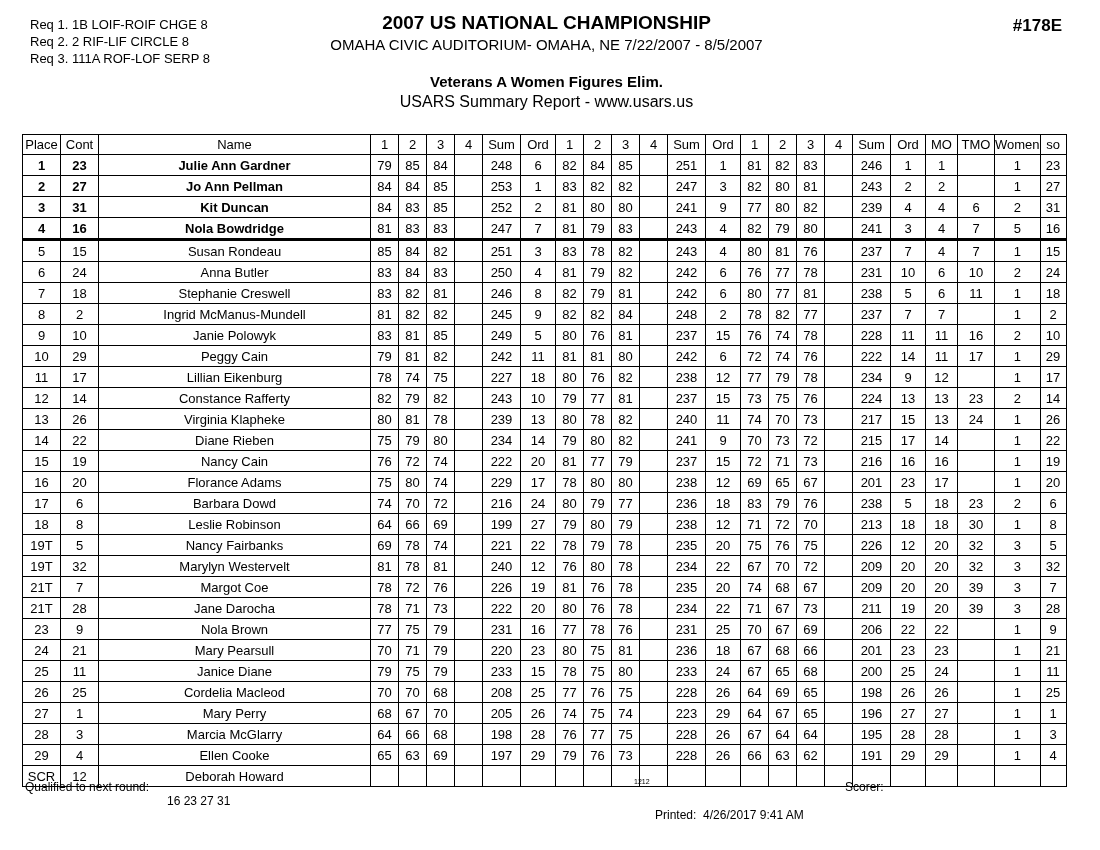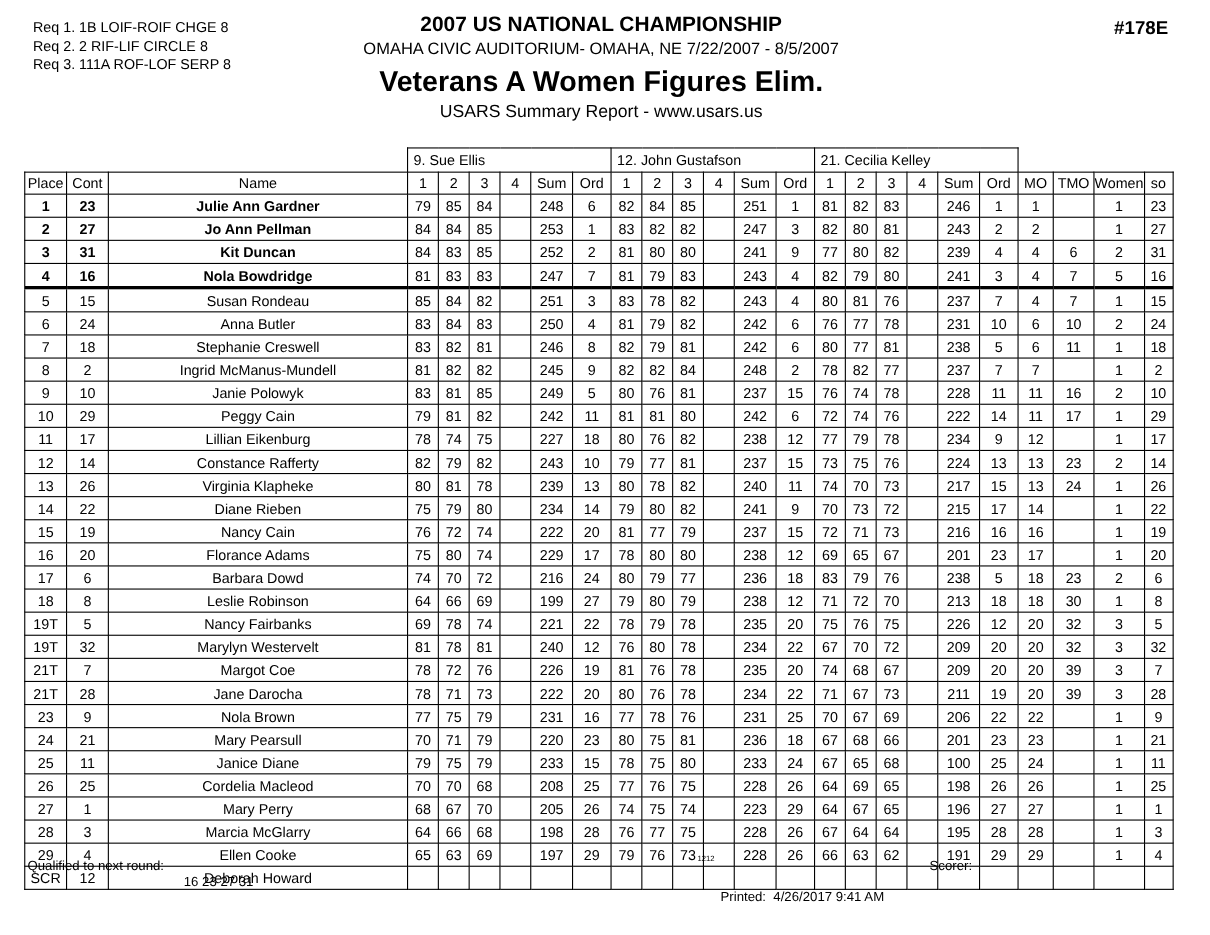--- a/index.html
+++ b/index.html
@@ -2,21 +2,21 @@
 <html><head>
 <meta charset="utf-8">
 <style>
   html,body{margin:0;padding:0;background:#fff;}
   body{width:1100px;height:850px;position:relative;font-family:"Liberation Sans",sans-serif;color:#000;overflow:hidden;}
 
   .req-block{position:absolute;left:30px;top:16px;font-size:13px;line-height:17px;}
   .title-block{position:absolute;left:0;top:12px;width:1071px;text-align:center;padding-left:11px;}
   .title-main{font-size:19px;font-weight:bold;}
   .title-venue{font-size:15px;margin-top:2px;}
-  .title-event{font-size:26px;font-weight:bold;margin-top:6px;}
+  .title-event{font-size:15px;font-weight:bold;margin-top:20px;}
   .title-report{font-size:16px;margin-top:3px;}
   .event-number{position:absolute;right:38px;top:16px;font-size:17px;font-weight:bold;}
 
   .tablewrap{position:absolute;left:22px;top:134px;}
   table.grid{border-collapse:collapse;table-layout:fixed;font-size:13px;}
   table.grid td,table.grid th{border:1px solid #000;padding:0;height:20px;text-align:center;
     font-weight:normal;overflow:hidden;white-space:nowrap;}
   table.grid tr.judgerow td{border:none;height:21px;}
   table.grid tr.judgerow td.judgebox{border:1px solid #000;text-align:left;padding-left:5px;font-size:13px;}
   table.grid tr.headrow th{height:19px;font-size:13px;}
@@ -74,32 +74,20 @@
         <col style="width:28px">
         <col style="width:28px">
         <col style="width:38px">
         <col style="width:35px">
       <col style="width:32px">
         <col style="width:37px">
         <col style="width:30px">
         <col style="width:26px">
     </colgroup>
     <thead>
-        <tr class="judgerow">
-          <td></td>
-          <td></td>
-          <td></td>
-          <td class="judgebox" colspan="6">9.  Sue Ellis</td>
-          <td class="judgebox" colspan="6">12.  John  Gustafson</td>
-          <td class="judgebox" colspan="6">21.  Cecilia Kelley</td>
-          <td></td>
-          <td></td>
-          <td></td>
-          <td></td>
-        </tr>
         <tr class="headrow">
           <th>Place</th>
           <th>Cont</th>
           <th class="namehead">Name</th>
           <th>1</th>
           <th>2</th>
           <th>3</th>
           <th>4</th>
           <th>Sum</th>
           <th class="ordhead">Ord</th>
@@ -783,21 +771,21 @@
           <td>78</td>
           <td>75</td>
           <td>80</td>
           <td></td>
           <td class="sumcell">233</td>
           <td class="ordcell">24</td>
           <td>67</td>
           <td>65</td>
           <td>68</td>
           <td></td>
-          <td class="sumcell">100</td>
+          <td class="sumcell">200</td>
           <td class="ordcell">25</td>
           <td>24</td>
           <td></td>
           <td>1</td>
           <td>11</td>
         </tr>
         <tr>
           <td class="plcell">26</td>
           <td class="contcell">25</td>
           <td class="namecell">Cordelia Macleod</td>

